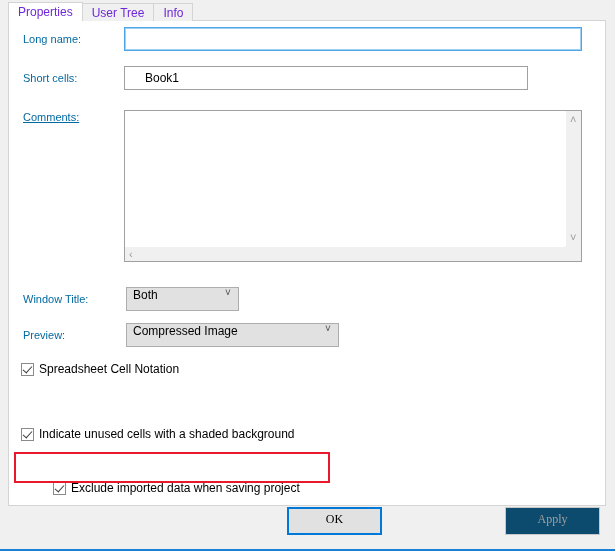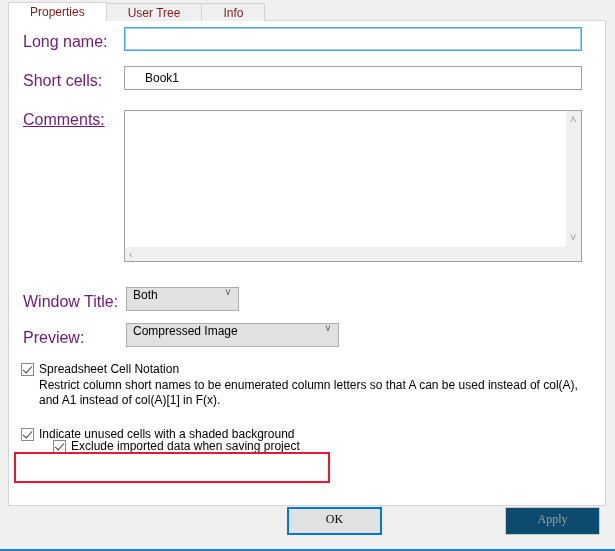--- a/index.html
+++ b/index.html
@@ -24,24 +24,24 @@
   .tabstrip {
     position: absolute;
     left: 8px; top: 2px;
     height: 19px;
     display: flex;
     align-items: flex-end;
     z-index: 5;
   }
   .tab {
     height: 18px;
-    padding: 0 21px;
+    padding: 0 9px;
     line-height: 18px;
     font-size: 12px;
-    color: #7f1d1d;
+    color: #6d28d9;
     background: #f0f0f0;
     border: 1px solid #d4d4d4;
     border-bottom: none;
     margin-right: -1px;
     white-space: nowrap;
     cursor: default;
     text-align: center;
   }
   .tab.selected {
     background: #ffffff;
@@ -57,22 +57,22 @@
     position: absolute;
     left: 8px; top: 20px;
     width: 598px; height: 486px;
     background: #ffffff;
     border: 1px solid #d4d4d4;
   }
 
   
   .lbl {
     position: absolute;
-    font-size: 16px;
-    color: #701a75;
+    font-size: 11px;
+    color: #0369a1;
     white-space: nowrap;
   }
 
   
   .tinput {
     position: absolute;
     background: #ffffff;
     border: 1px solid #a0a0a0;
     font-family: "Liberation Sans", sans-serif;
     font-size: 12px;
@@ -259,21 +259,21 @@
       <span>Info</span>
     </div>
   </div>
 
   <div class="tabpanel"></div>
 
   <div class="lbl" style="left:23px; top:33px;">Long name:</div>
   <input class="tinput focused" type="text" style="left: 124px; top: 27px; width: 458px; height: 24px;" autofocus="" value="">
 
   <div class="lbl" style="left:23px; top:72px;">Short cells:</div>
-  <input class="tinput" type="text" style="left: 124px; top: 66px; width: 458px; height: 24px; padding-left: 20px;" value="Book1">
+  <input class="tinput" type="text" style="left: 124px; top: 66px; width: 404px; height: 24px; padding-left: 20px;" value="Book1">
 
   <div class="lbl" style="left:23px; top:111px;text-decoration:underline;">Comments:</div>
   <div class="commentsbox">
     <textarea class="comments-text" value="" style=""></textarea>
     <div class="vscroll">
       <span class="sb-arrow sb-up">˄</span>
       <span class="sb-arrow sb-down">˅</span>
     </div>
     <div class="hscroll">
       <span class="sb-arrow sb-left">‹</span>
@@ -291,28 +291,27 @@
   <div class="lbl" style="left:23px; top:329px;">Preview:</div>
   <div class="combo" style="left:126px; top:323px; width:213px; height:24px;">
     <span class="ctext">Compressed Image</span>
     <span class="carrow">˅</span>
   </div>
 
   <div class="cbrow" style="left:21px; top:362px;">
     <span class="cbox checked"></span>
     <span class="cblabel">Spreadsheet Cell Notation</span>
   </div>
-  <div class="cbdesc" style="left:39px; top:378px;">Restrict column short names to be enumerated column letters so that A can be used instead of col(A), and A1 instead of col(A)[1] in F(x).</div>
 
   <div class="cbrow" style="left:21px; top:427px;">
     <span class="cbox checked"></span>
     <span class="cblabel">Indicate unused cells with a shaded background</span>
   </div>
 
-  <div class="cbrow" style="left:21px; top:439px;padding-left:32px;">
+  <div class="cbrow" style="left:21px; top:481px;padding-left:32px;">
     <span class="cbox checked"></span>
     <span class="cblabel">Exclude imported data when saving project</span>
   </div>
   <div class="redbox" style="left:14px; top:452px; width:316px; height:31px;"></div>
 
   <div class="btn default" style="left:287px; top:507px; width:95px;">
     <span>OK</span>
   </div>
   <div class="btn disabled" style="left:505px; top:507px; width:95px;">
     <span>Apply</span>

